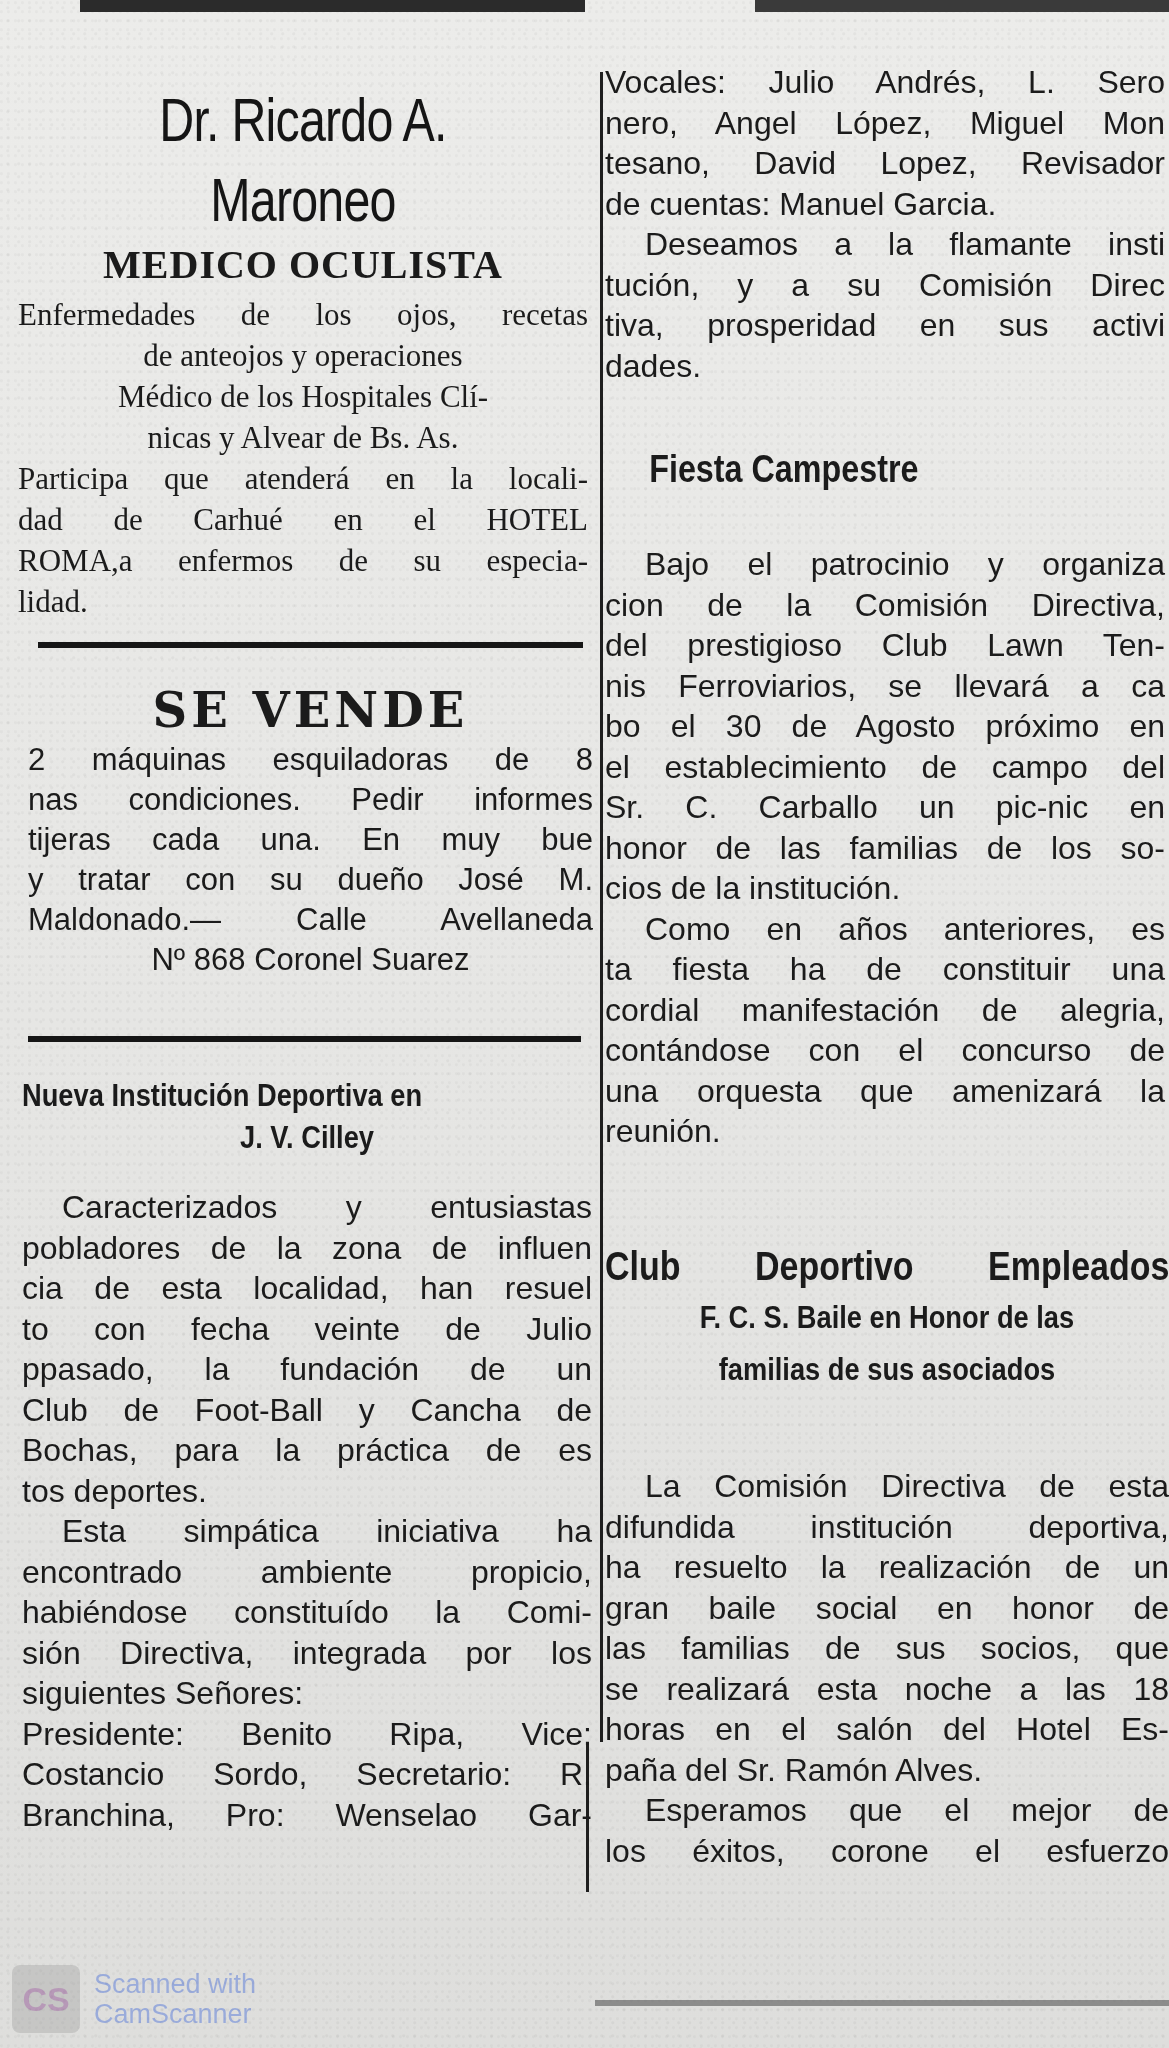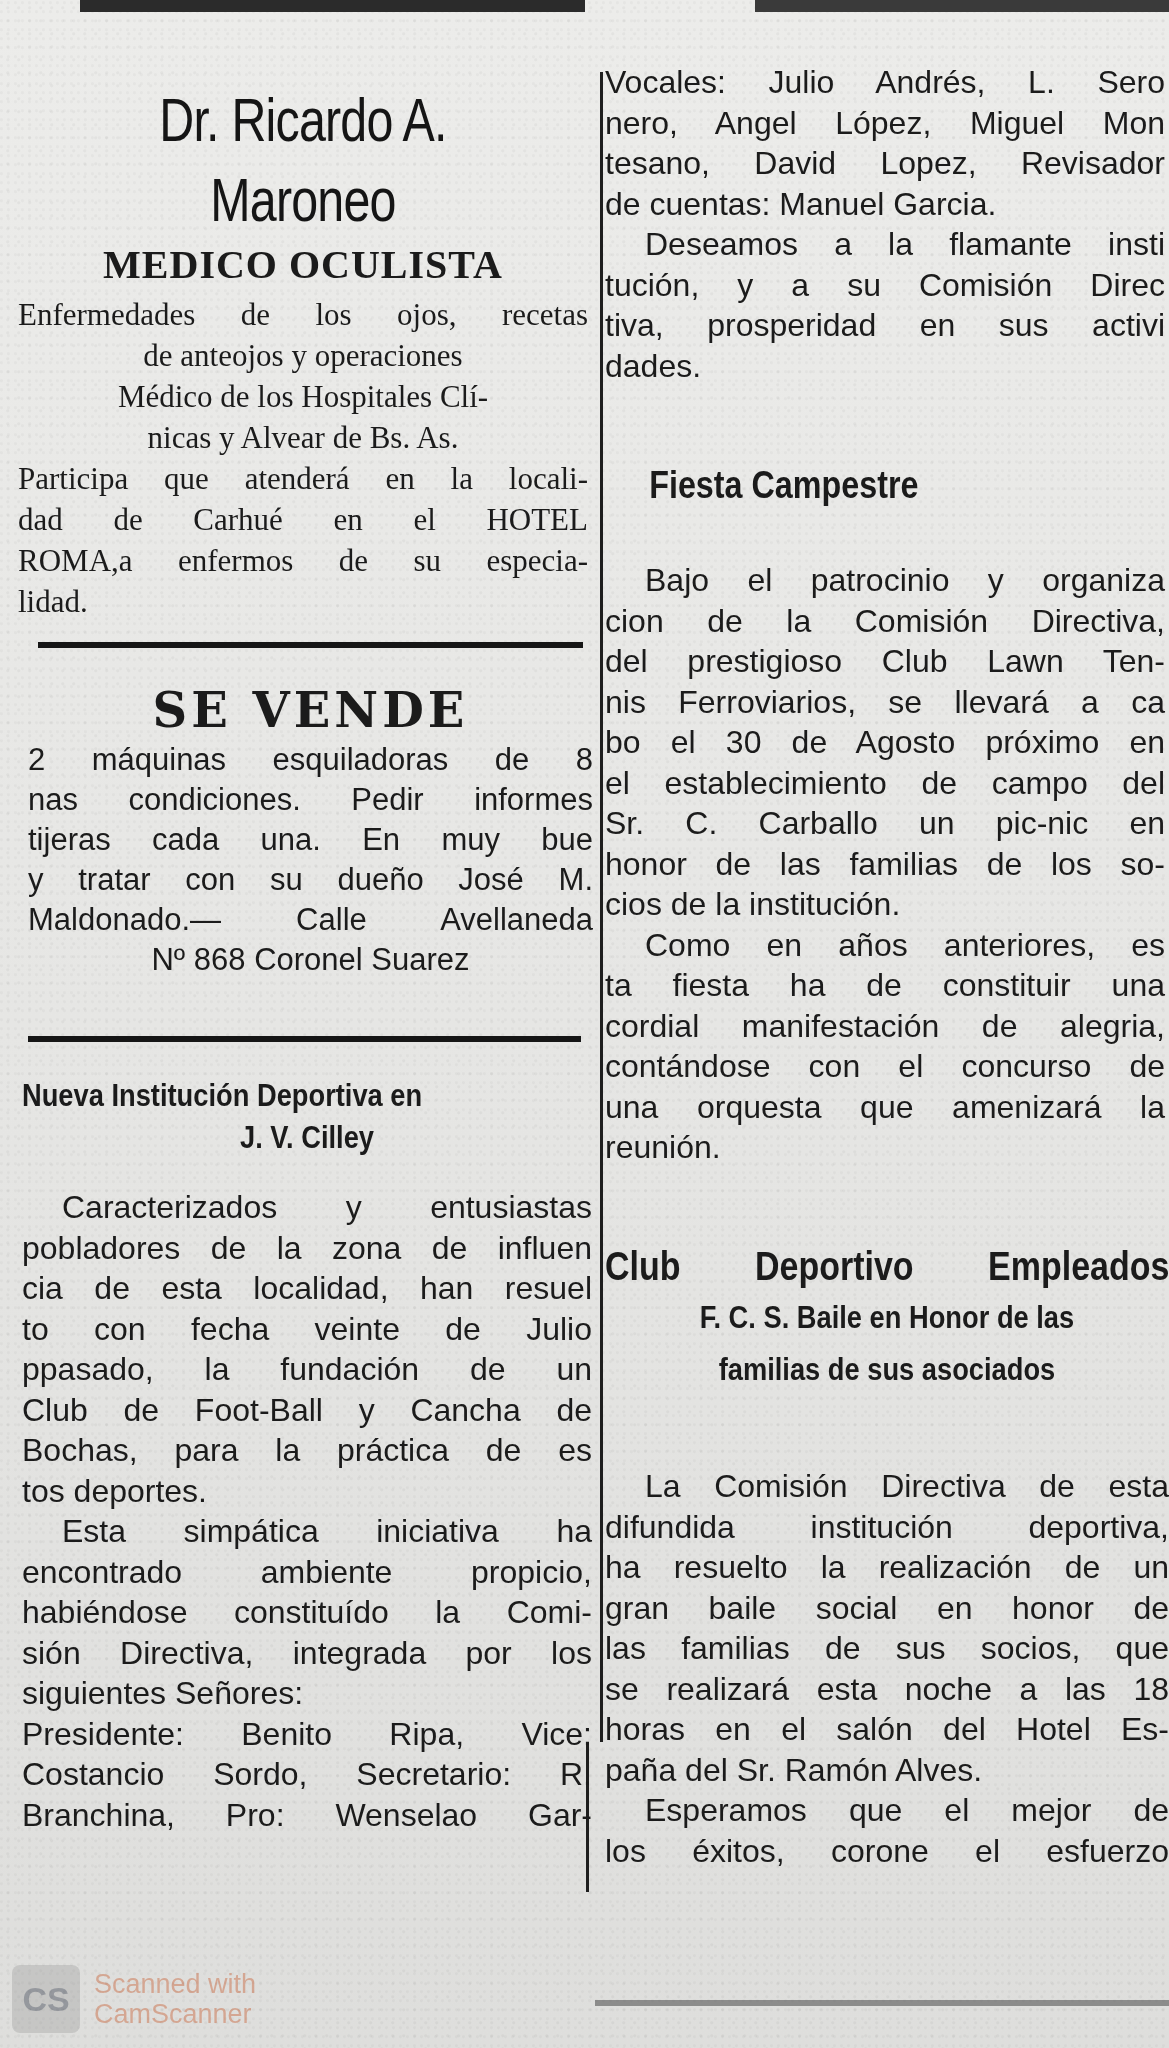--- a/index.html
+++ b/index.html
@@ -65,21 +65,21 @@
   .cond-title {
     font-family: "Liberation Sans", "DejaVu Sans", sans-serif; font-weight: bold;
     font-size: 31px; line-height: 42px; transform: scaleX(0.88); transform-origin: left;
     width: 648px; white-space: nowrap;
   }
   .article-body { font-family: "Liberation Sans", "DejaVu Sans", sans-serif; font-size: 32px; line-height: 40.5px; }
   .indent { text-indent: 40px; }
 
   
   .vocales { position: absolute; top: 62px; left: 0; width: 560px; }
-  .fiesta { position: absolute; top: 444px; left: 0; width: 560px; margin-top: 16px; }
+  .fiesta { position: absolute; top: 444px; left: 0; width: 560px; }
   .club { position: absolute; top: 1240px; left: 0; width: 564px; }
   .club-title1 {
     font-family: "Liberation Sans", "DejaVu Sans", sans-serif; font-weight: bold;
     font-size: 40px; line-height: 52px; transform: scaleX(0.85); transform-origin: left;
     width: 664px;
   }
   .club-title2 {
     font-family: "Liberation Sans", "DejaVu Sans", sans-serif; font-weight: bold;
     font-size: 31px; line-height: 52px; text-align: center;
     transform: scaleX(0.88); transform-origin: center;
@@ -88,25 +88,25 @@
     font-family: "Liberation Sans", "DejaVu Sans", sans-serif; font-weight: bold;
     font-size: 38px; line-height: 50px; transform: scaleX(0.85); transform-origin: left;
     padding-left: 52px; white-space: nowrap;
   }
 
   .watermark {
     position: absolute; left: 12px; top: 1965px; display: flex; align-items: center; gap: 14px;
     opacity: 0.35;
   }
   .wm-logo {
-    width: 68px; height: 68px; border-radius: 8px; background: #9a9a9a; color: #0f172a;
+    width: 68px; height: 68px; border-radius: 8px; background: #9a9a9a; color: #701a75;
     font-family: "Liberation Sans", sans-serif; font-weight: bold; font-size: 34px;
     display: flex; align-items: center; justify-content: center;
   }
-  .wm-text { font-family: "Liberation Sans", sans-serif; font-size: 27px; color: #c2410c; line-height: 30px; }
+  .wm-text { font-family: "Liberation Sans", sans-serif; font-size: 27px; color: #1d4ed8; line-height: 30px; }
   .bottom-rule { position: absolute; left: 595px; top: 2000px; width: 574px; height: 6px; background: #555; opacity: 0.6; }
 </style>
 </head>
 <body>
 
 <div class="top-bar left"></div>
 <div class="top-bar right"></div>
 
 <div class="divider d1"></div>
 <div class="divider d2"></div>

